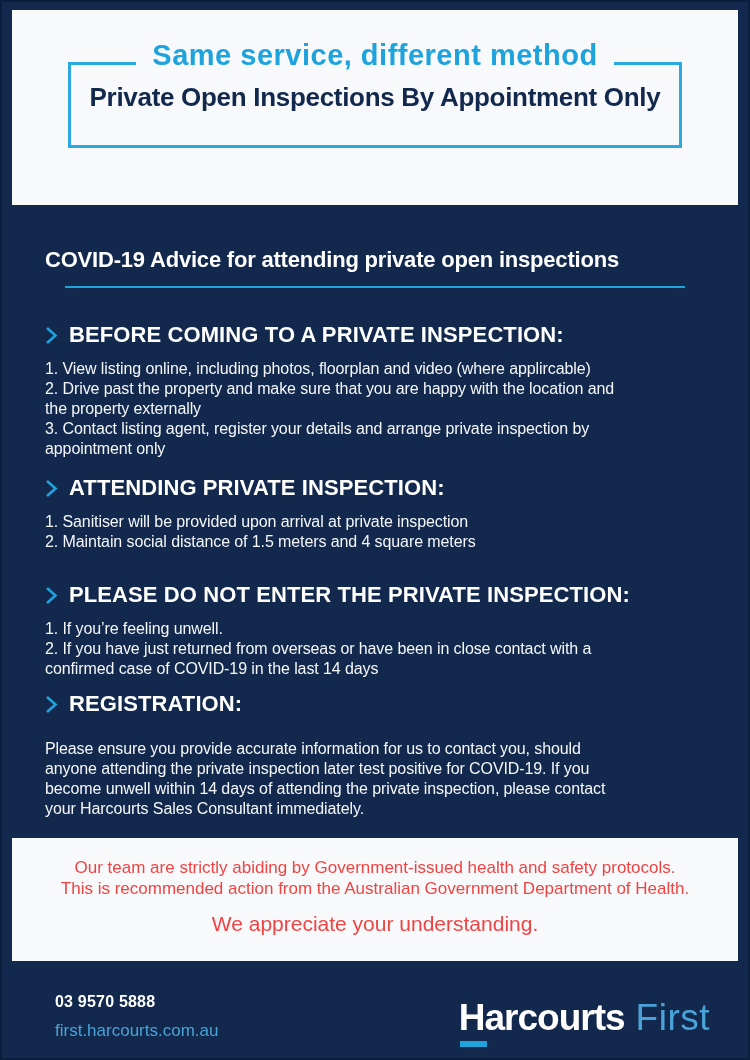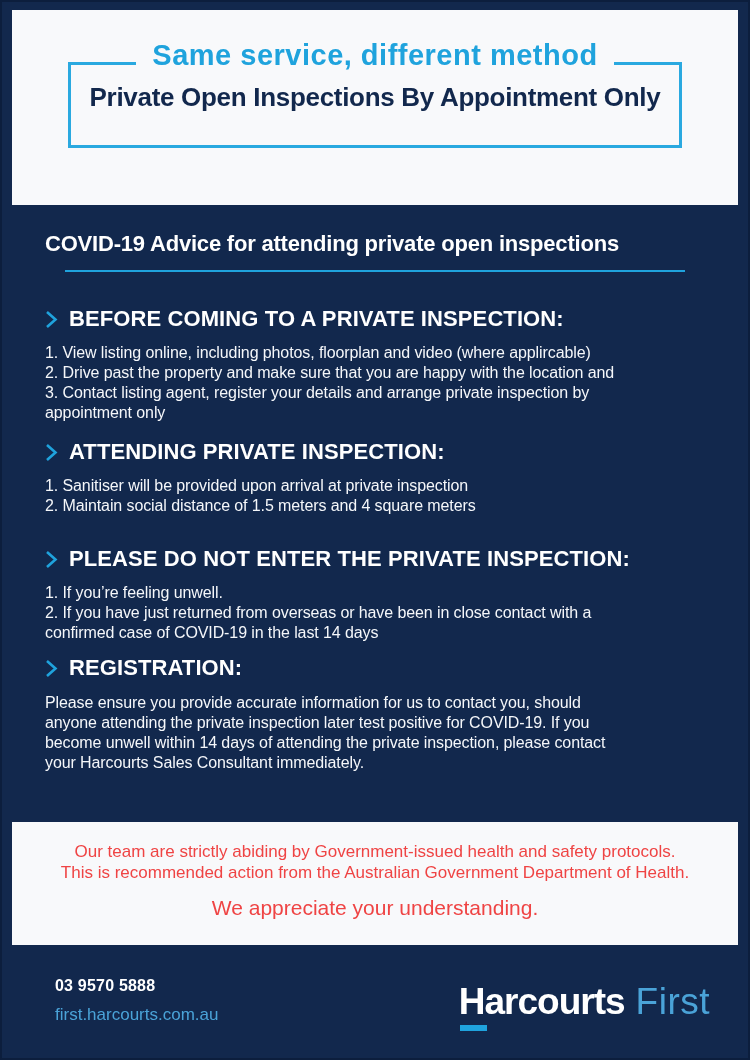--- a/index.html
+++ b/index.html
@@ -18,21 +18,21 @@
     width: 750px;
     height: 1060px;
     background: var(--navy);
     box-shadow: inset 0 0 0 2px #0c1e3d;
     overflow: hidden;
   }
 
   
   .hero {
     position: relative;
-    margin: 10px 12px 0;
+    margin: 10px 12px 16px;
     height: 195px;
     background: var(--panel);
   }
   .hero-tagline-row {
     position: absolute;
     top: 30px;
     left: 0;
     width: 100%;
     text-align: center;
     z-index: 2;
@@ -98,21 +98,21 @@
     display: flex;
     align-items: center;
     gap: 11px;
     font-size: 22px;
     font-weight: bold;
     color: #ffffff;
     letter-spacing: 0.1px;
   }
   .chevron { display: inline-flex; flex: 0 0 auto; }
   .section-body { margin-top: 11px; font-size: 16px; line-height: 20px; letter-spacing: -0.1px; }
-  .section.s4 .section-body { margin-top: 12px; }
+  .section.s4 .section-body { margin-top: 22px; }
   .section-body .line { white-space: nowrap; }
 
   
   .notice {
     margin: 0 12px;
     height: 123px;
     background: var(--panel);
     text-align: center;
     color: #ef4444;
     padding-top: 19px;
@@ -192,20 +192,21 @@
         <span class="chevron">
           <svg width="13" height="19" viewBox="0 0 13 19">
               <path d="M2 2 L10.5 9.5 L2 17" fill="none" stroke="#1fa3dd" stroke-width="2.6"></path>
             </svg>
         </span>
         <span>BEFORE COMING TO A PRIVATE INSPECTION:</span>
       </div>
       <div class="section-body">
         <div class="line">1. View listing online, including photos, floorplan and video (where applircable)</div>
         <div class="line">2. Drive past the property and make sure that you are happy with the location and</div>
+        <div class="line">the property externally</div>
         <div class="line">3. Contact listing agent, register your details and arrange private inspection by</div>
         <div class="line">appointment only</div>
       </div>
     </div>
 
     <div class="section s2">
       <div class="section-heading">
         <span class="chevron">
           <svg width="13" height="19" viewBox="0 0 13 19">
               <path d="M2 2 L10.5 9.5 L2 17" fill="none" stroke="#1fa3dd" stroke-width="2.6"></path>

